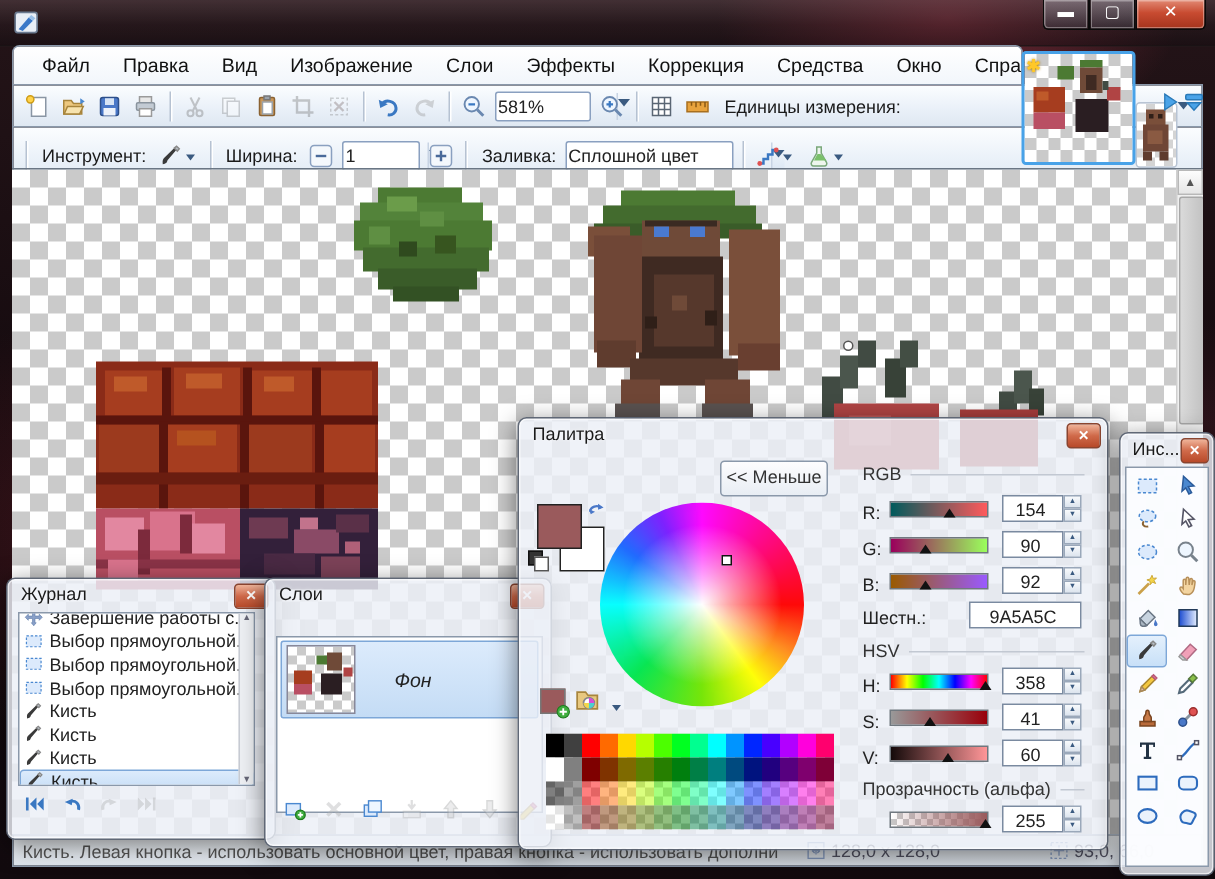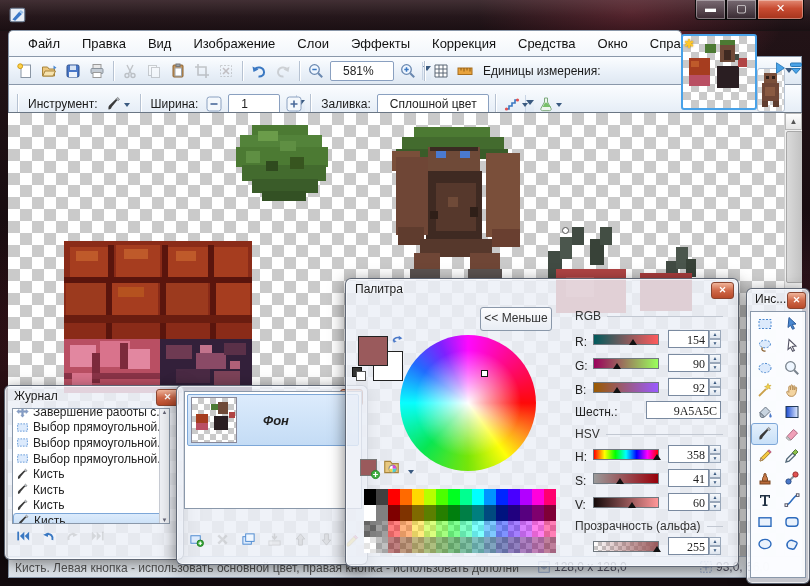--- a/index.html
+++ b/index.html
@@ -29,21 +29,21 @@
      border:1px solid #8a98aa;border-bottom:none;border-radius:5px 5px 0 0;display:flex;align-items:center;padding-left:8px;box-sizing:border-box;}
   .menuitem{padding:0 11px;font-size:13px;color:#111;line-height:24px;white-space:nowrap;}
   .toolbar{position:absolute;left:8px;width:794px;background:linear-gradient(180deg,#fbfdff,#e9f0f8 60%,#dfe8f2);
      border:1px solid #8a98aa;box-sizing:border-box;display:flex;align-items:center;padding:0 4px;}
   #toolbar1{top:56px;height:28px;border-bottom:none;}
   #toolbar2{top:84px;height:40px;}
   .tbtn{width:24px;height:22px;display:flex;align-items:center;justify-content:center;border-radius:3px;flex:0 0 auto;}
   .tbtn.dim{opacity:.42;filter:grayscale(85%);}
   .tsep{width:1px;height:20px;background:#b6c2d2;margin:0 4px;box-shadow:1px 0 0 #fff;flex:0 0 auto;}
   .tlabel{margin:0 4px 0 6px;color:#1a1a1a;white-space:nowrap;}
-  .combo{height:20px;background:#fff;border:1px solid #8aa0c0;border-radius:2px;display:flex;align-items:center;padding-left:12px;box-sizing:border-box;flex:0 0 auto;gap:48px;}
+  .combo{height:20px;background:#fff;border:1px solid #8aa0c0;border-radius:2px;display:flex;align-items:center;padding-left:1px;box-sizing:border-box;flex:0 0 auto;gap:48px;}
   .combo .cval{flex:1;white-space:nowrap;}
   .combo .carr{width:15px;height:100%;display:flex;align-items:center;justify-content:center;border-left:1px solid #c8d4e4;background:linear-gradient(180deg,#f4f8fc,#dde8f4);}
   .arr{width:0;height:0;border:4px solid transparent;border-top:5px solid #3a5a80;margin-top:4px;}
   .ddarr{width:0;height:0;border:3.5px solid transparent;border-top:4.5px solid #3a5a80;margin:5px 2px 0 2px;}
   
   #canvas{position:absolute;left:8px;top:112px;width:794px;height:444px;overflow:hidden;border-top:1px solid #6a7684;
      background:conic-gradient(#cacaca 25%,#ffffff 0 50%,#cacaca 0 75%,#ffffff 0) 0 0/24px 24px;}
   .pix{position:absolute;}
   #cursor-dot{position:absolute;width:5px;height:5px;border:1px solid #555;background:#fff;border-radius:50%;}
   #vscroll{position:absolute;right:0;top:0;width:17px;height:444px;background:#f0f0f0;border-left:1px solid #d0d0d0;}
@@ -84,21 +84,21 @@
   .lname{font-style:italic;font-size:13px;margin-left:26px;color:#222;}
   
   .pcombo{position:absolute;height:21px;background:#fff;border:1px solid #7a8aa0;border-radius:2px;display:flex;align-items:center;padding-left:6px;box-sizing:border-box;}
   .pbtn{position:absolute;height:22px;border:1px solid #8a98aa;border-radius:3px;background:linear-gradient(180deg,#fdfdfe,#e8edf4);
      text-align:center;color:#333;}
   .phead{position:absolute;color:#333;display:flex;align-items:center;}
   .phead .hline{height:1px;background:#c2c8d2;flex:1;margin-left:6px;}
   .prow-label{position:absolute;color:#222;}
   .pslider{position:absolute;width:66px;height:11px;border:1px solid #70787f;box-sizing:border-box;}
   .pslider .mk{position:absolute;bottom:-1px;width:0;height:0;border:4px solid transparent;border-bottom:6px solid #111;margin-left:-4px;}
-  .numbox{position:absolute;width:41px;height:18px;background:#fff;border:1px solid #7a8aa0;box-sizing:border-box;text-align:right;padding:2px 3px 0 0;font-family:Liberation Serif, serif;}
+  .numbox{position:absolute;width:41px;height:18px;background:#fff;border:1px solid #7a8aa0;box-sizing:border-box;text-align:center;padding:2px 3px 0 0;}
   .spinner{position:absolute;width:12px;height:18px;display:flex;flex-direction:column;}
   .spinner div{flex:1;background:linear-gradient(180deg,#f8fafc,#dce4ee);border:1px solid #9aa8ba;font-size:5px;color:#3a5a80;text-align:center;line-height:7px;}
   #wheel{position:absolute;border-radius:50%;
      background:radial-gradient(closest-side,#ffffff, rgba(255,255,255,.62) 28%, rgba(255,255,255,0) 78%),
        conic-gradient(from 0deg, hsl(300,100%,50%), hsl(330,100%,50%) 12.5%, hsl(0,100%,50%) 25%, hsl(30,100%,55%) 33%, hsl(60,100%,50%) 40%, hsl(90,100%,45%) 50%, hsl(140,100%,45%) 62%, hsl(180,100%,50%) 75%, hsl(220,100%,55%) 85%, hsl(265,100%,55%) 93%, hsl(300,100%,50%));
      opacity:.96;}
   #wheelmark{position:absolute;width:5px;height:5px;border:1px solid #111;background:#fff;}
   .swcell{width:12px;height:16px;box-sizing:border-box;float:left;}
   #swatchgrid{position:absolute;background:conic-gradient(#c8c8c8 25%,#fff 0 50%,#c8c8c8 0 75%,#fff 0) 0 0/12px 12px;overflow:hidden;}
   
@@ -610,21 +610,21 @@
               <path d="M6.5 3l5 5-5 5zM1 3l5 5-5 5z" fill="#a8b0b8"></path>
             </svg>
           </span>
         </div>
       </div>
   </div>
 
   <div class="fwin" id="win-layers" style="left:176px;top:385px;width:190px;height:178px;">
     <div class="ftitle">Слои</div>
     <div class="wclose">✕</div>
-    <div class="panel" style="left:7px;top:5px;width:176px;height:116px;font-weight:bold;">
+    <div class="panel" style="left:7px;top:38px;width:176px;height:116px;">
       <div class="layerrow">
         <div class="lthumb">
             <div id="layerart" style="position: absolute; left: 0px; top: 0px; width: 100%; height: 100%;">
               <div style="position: absolute; left: 4px; top: 16px; width: 12px; height: 9px; background: rgb(166, 61, 31);"></div>
               <div style="position: absolute; left: 4px; top: 25px; width: 12px; height: 7px; background: rgb(185, 79, 99);"></div>
               <div style="position: absolute; left: 19px; top: 6px; width: 7px; height: 6px; background: rgb(76, 122, 51);"></div>
               <div style="position: absolute; left: 26px; top: 4px; width: 10px; height: 12px; background: rgb(111, 74, 56);"></div>
               <div style="position: absolute; left: 22px; top: 18px; width: 14px; height: 14px; background: rgb(42, 30, 34);"></div>
               <div style="position: absolute; left: 37px; top: 14px; width: 6px; height: 6px; background: rgb(176, 68, 68);"></div>
             </div>

